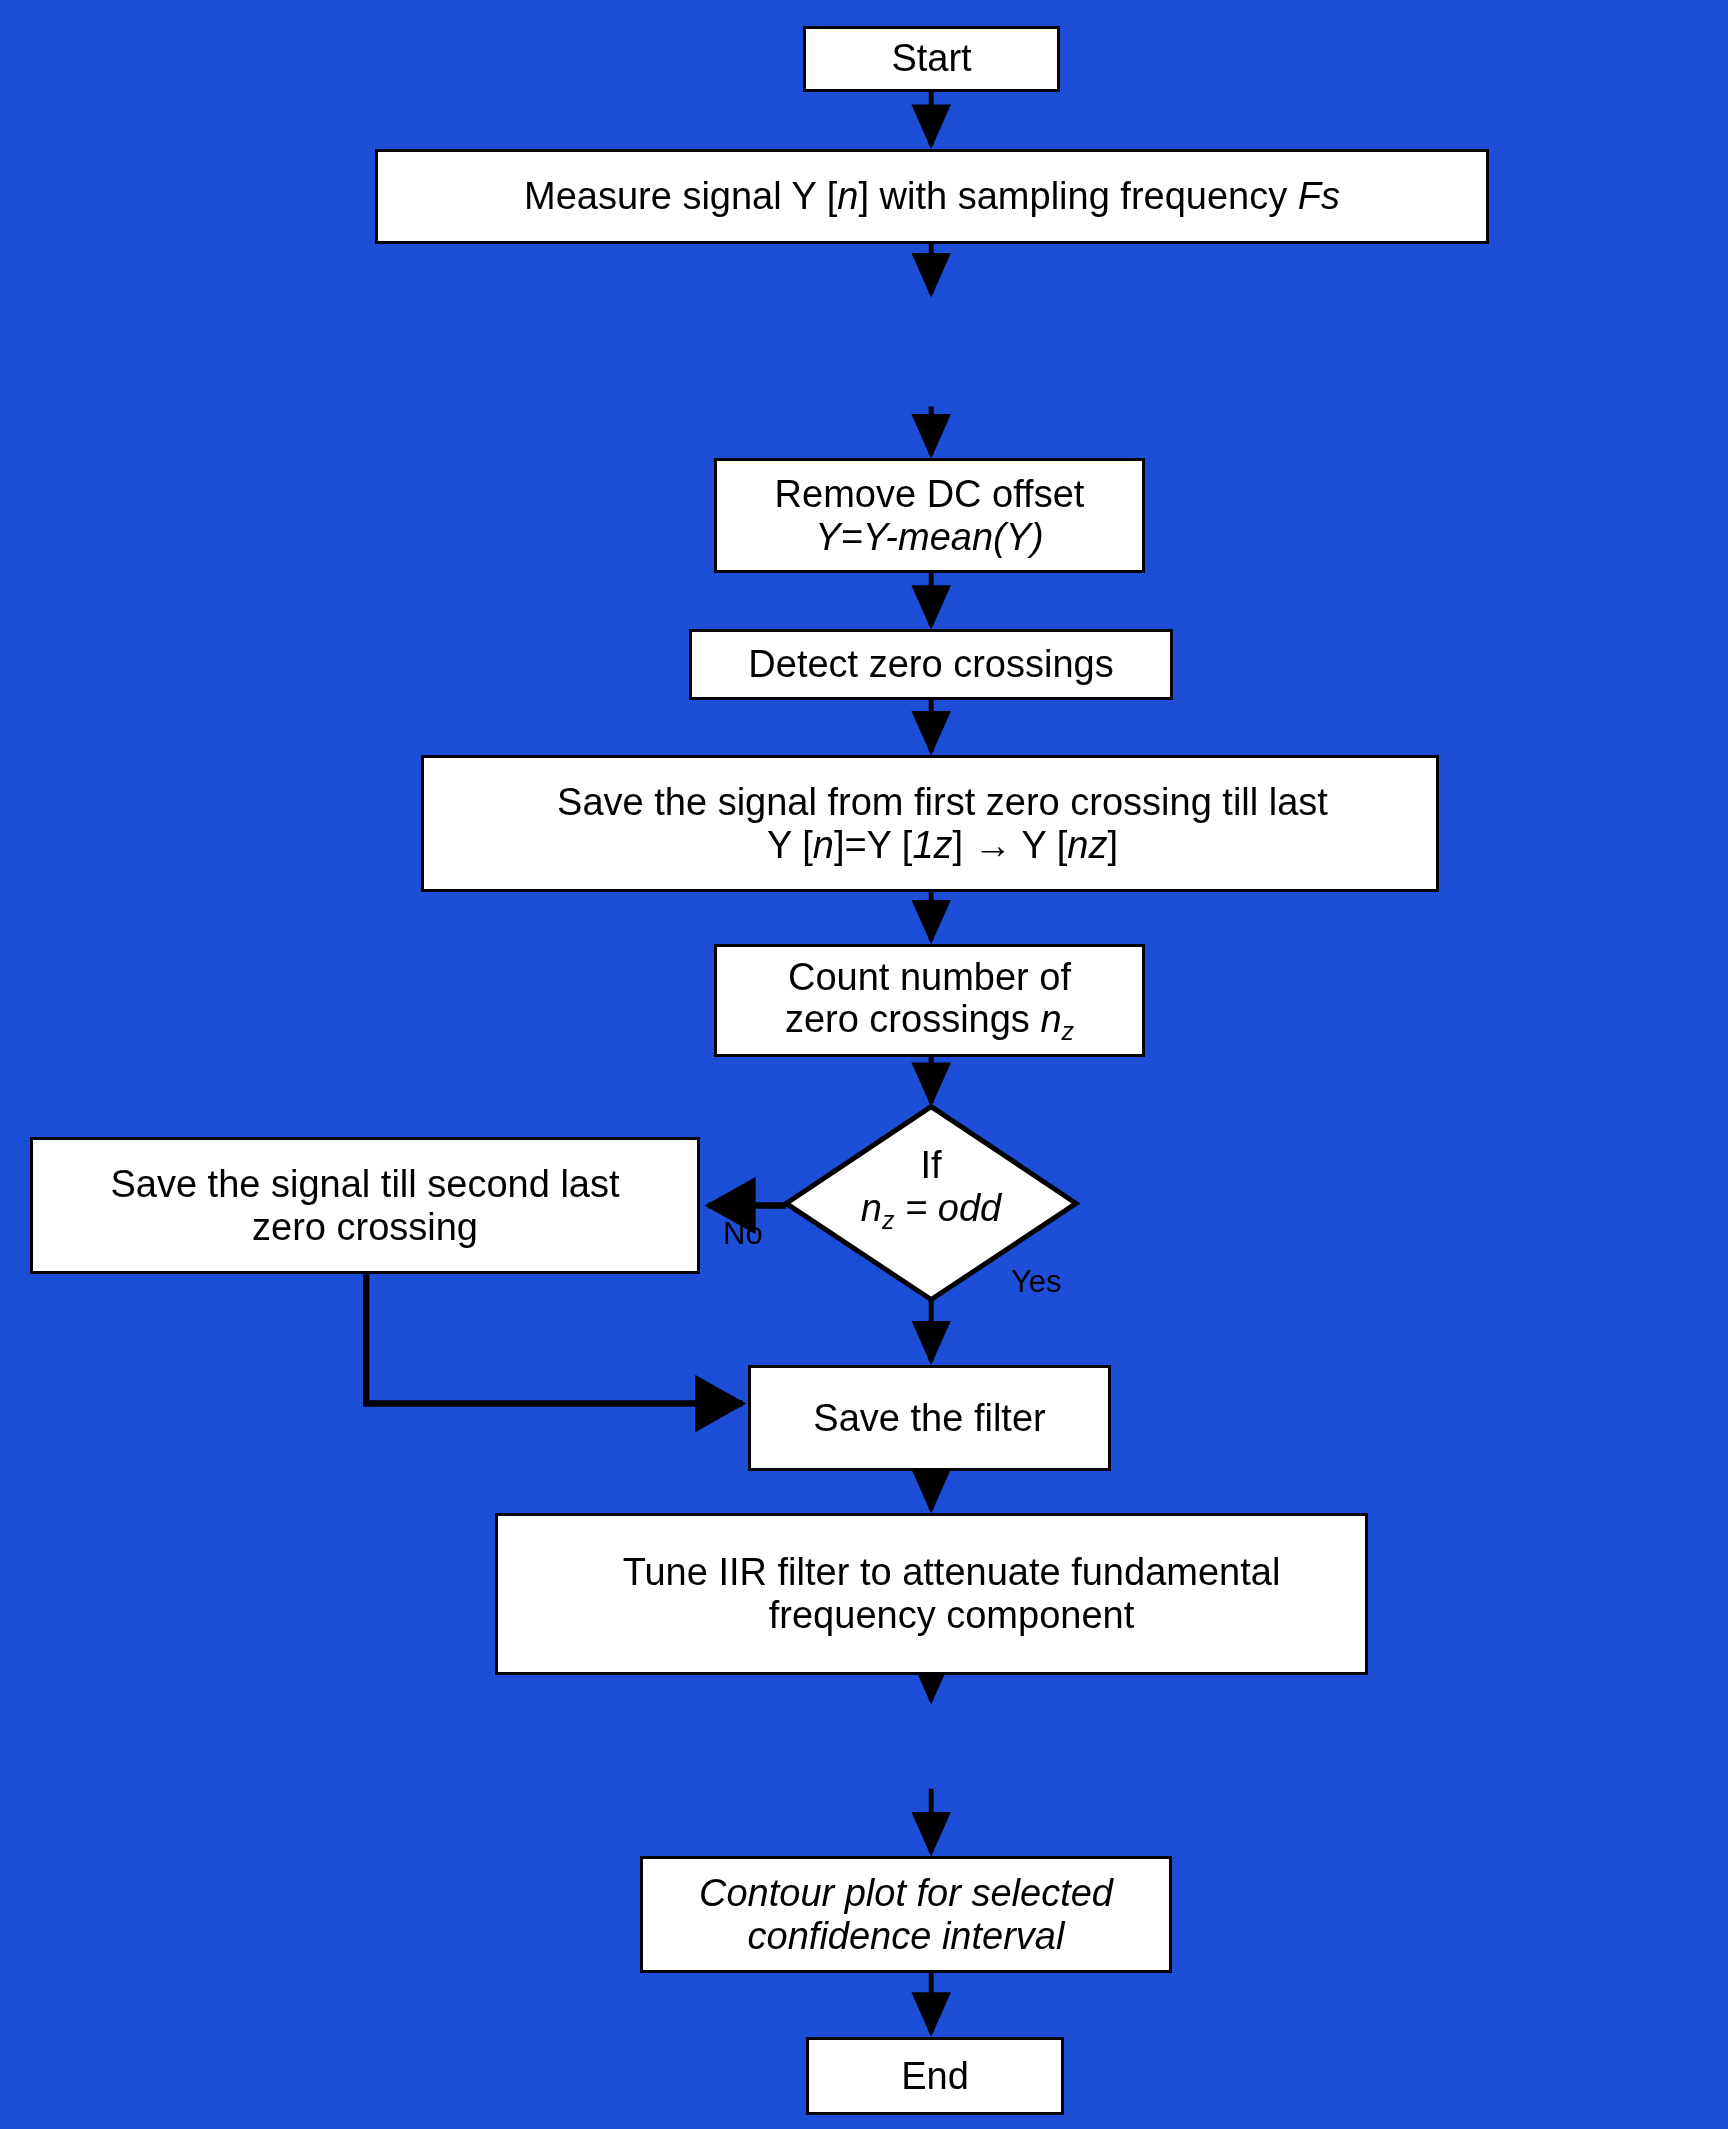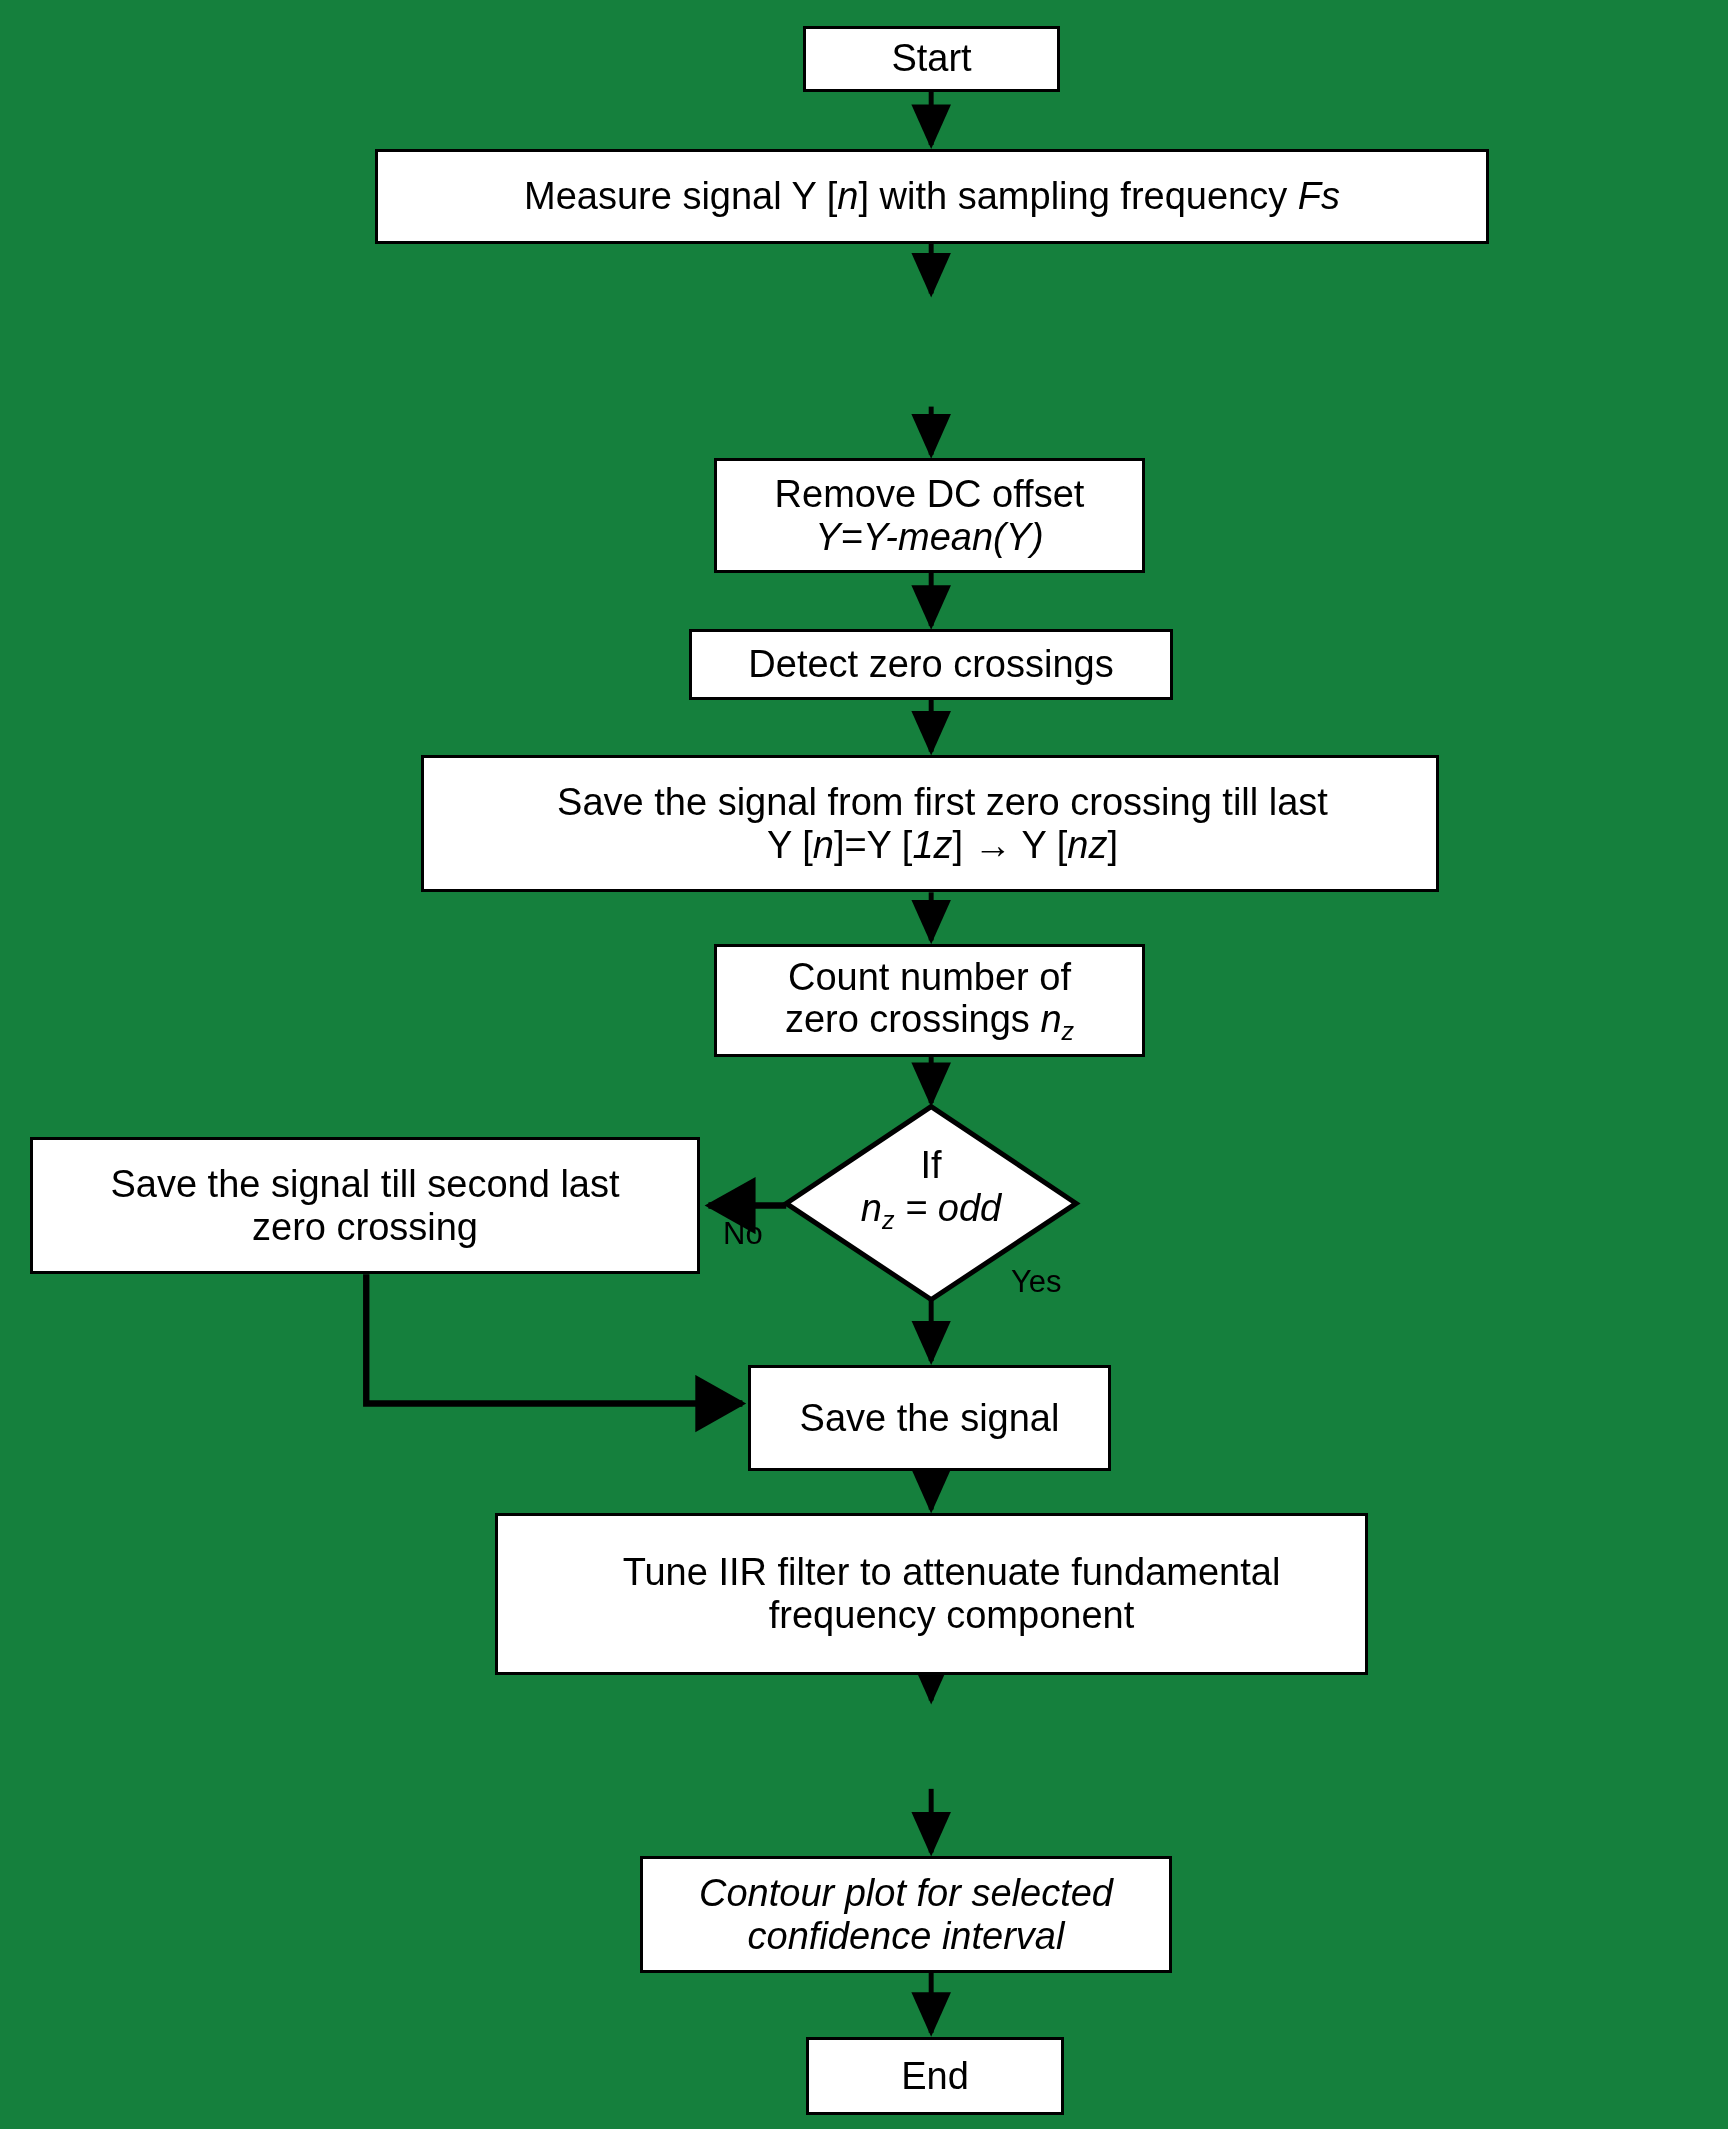--- a/index.html
+++ b/index.html
@@ -1,17 +1,17 @@
 <!DOCTYPE html>
 <html style="font-size:11.3px"><head>
 <meta charset="utf-8">
 <style>
   html,body{margin:0;padding:0;background:#ffffff;}
   body{width:1728px;height:2129px;font-family:"Liberation Sans","DejaVu Sans",sans-serif;}
-  #stage{position:relative;width:1728px;height:2129px;background:#15803d;overflow:hidden;}
+  #stage{position:relative;width:1728px;height:2129px;background:#1d4ed8;overflow:hidden;}
   svg#wires{position:absolute;left:0;top:0;width:1728px;height:2129px;}
   .node{position:absolute;box-sizing:border-box;background:#ffffff;
         border:3.5px solid #000000;display:flex;align-items:center;justify-content:center;
         text-align:center;color:#000;line-height:1.12;}
   .node .txt{padding:0 7px;font-size:38px;}
   .node.two .txt{font-size:38px;}
   .dlabel{position:absolute;text-align:center;color:#000;font-size:38px;line-height:1.12;}
   .edgelabel{position:absolute;color:#000;font-size:31px;line-height:1;}
   i{font-style:italic;}
   .sub{font-size:0.66em;vertical-align:-0.32em;font-style:italic;}
@@ -105,21 +105,21 @@
   <div class="edgelabel" style="left:1011px;top:1266px;">Yes</div>
 
   <div class="node two" style="left:30px;top:1137px;width:670px;height:137px;">
     <span class="txt">
       <span>Save the signal till second last</span><br>
       <span>zero crossing</span>
     </span>
   </div>
 
   <div class="node" style="left:748px;top:1365px;width:363px;height:106px;">
-    <span class="txt">Save the signal</span>
+    <span class="txt">Save the filter</span>
   </div>
 
   <div class="node two" style="left:495px;top:1513px;width:873px;height:162px;padding-left:40px;">
     <span class="txt">
       <span>Tune IIR filter to attenuate fundamental</span><br>
       <span>frequency component</span>
     </span>
   </div>
 
 

